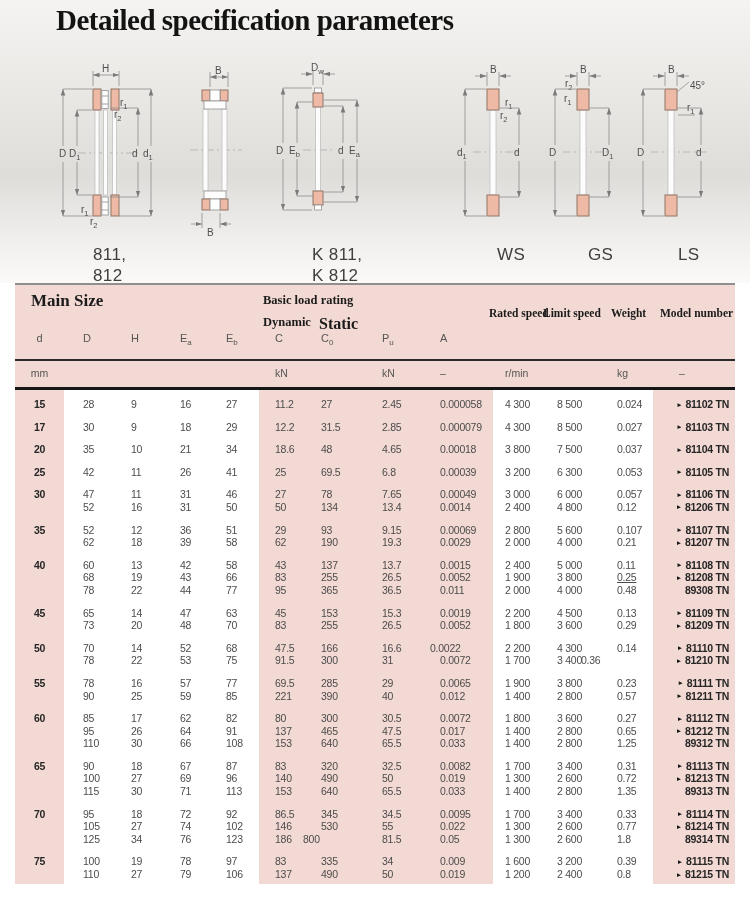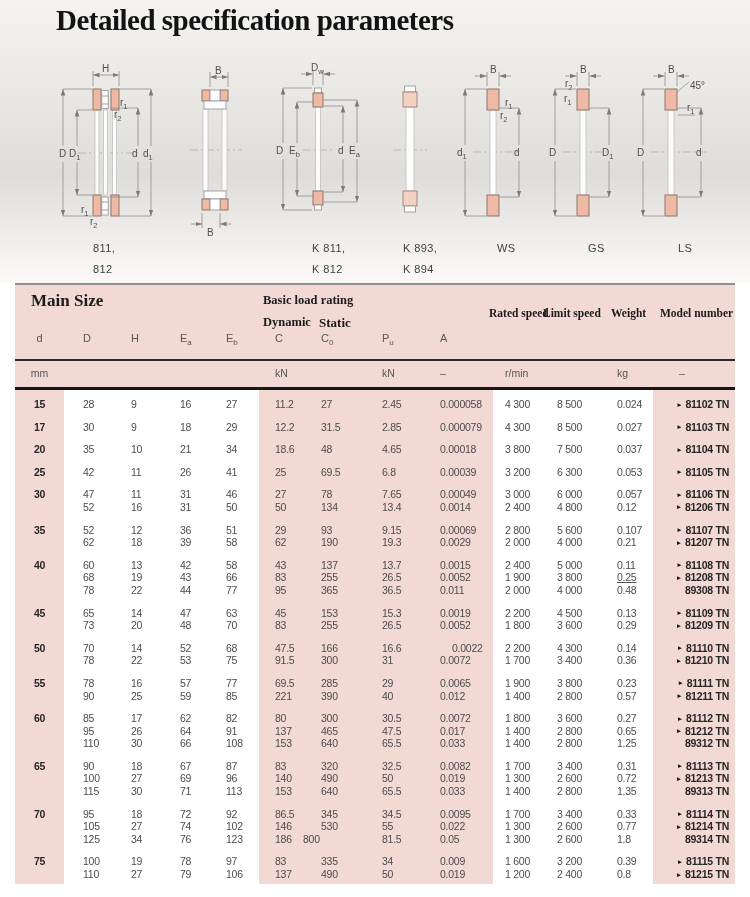--- a/index.html
+++ b/index.html
@@ -6,21 +6,21 @@
   body{width:750px;height:897px;position:relative;overflow:hidden;background:#ffffff;
        font-family:"Liberation Sans",sans-serif;}
   
   .top-area{position:absolute;left:0;top:0;width:750px;height:283px;
     background:linear-gradient(180deg,#f4f3f1 0%,#ebe9e6 30%,#dfddda 62%,#efeeec 84%,#fbfaf8 100%);}
   .page-title{position:absolute;left:56px;top:4px;font-family:"Liberation Serif",serif;
     font-weight:700;font-size:29px;color:#131313;letter-spacing:-0.5px;}
   
   .fig{position:absolute;top:62px;}
   .fig svg{display:block}
-  .cap{font-size:11px;color:#3f3f3f;line-height:21px;margin-top:2px;letter-spacing:0.4px;}
+  .cap{font-size:17px;color:#3f3f3f;line-height:21px;margin-top:8px;letter-spacing:0.4px;}
   svg text{font-family:"Liberation Sans",sans-serif;font-size:10px;fill:#4f4f4f;}
   svg .sb{font-size:7.5px;}
   .w{fill:#eebaa5;stroke:#8f7466;stroke-width:1;}
   .wp{fill:#f3d2c2;stroke:#9d8272;stroke-width:0.9;}
   .rl{fill:#fdfdfd;stroke:#9b9b9b;stroke-width:0.9;}
   .dim{stroke:#8e8e8e;stroke-width:0.8;fill:none;}
   .thin{stroke:#b9b9b9;stroke-width:0.7;fill:#fcfcfc;}
   .cl{stroke:#a6a6a6;stroke-width:0.7;stroke-dasharray:8 3 2 3;fill:none;}
   
   .spec-table{position:absolute;left:15px;top:283px;width:720px;}
@@ -163,34 +163,20 @@
       <line class="dim" x1="87" y1="38" x2="87" y2="81" marker-start="url(#ar)"></line>
       <line class="dim" x1="87" y1="97" x2="87" y2="140" marker-end="url(#ar)"></line>
       <text x="79" y="92"><tspan>E</tspan><tspan class="sb" dy="2.5">a</tspan></text>
     </svg>
     <div class="cap" style="padding-left:42px">
       <div>K 811,</div>
         <div>K 812</div>
     </div>
   </div>
 
-  <div class="fig" style="left:375px">
-    <svg width="70" height="174" viewBox="0 0 70 174">
-      <line class="cl" x1="18" y1="88" x2="52" y2="88"></line>
-      <rect class="thin" x="31" y="45" width="8" height="84"></rect>
-      <rect class="rl" x="29.5" y="24" width="11" height="6"></rect>
-      <rect class="wp" x="28" y="30" width="14" height="15"></rect>
-      <rect class="wp" x="28" y="129" width="14" height="15"></rect>
-      <rect class="rl" x="29.5" y="144" width="11" height="6"></rect>
-    </svg>
-    <div class="cap" style="padding-left:28px">
-      <div>K 893,</div>
-        <div>K 894</div>
-    </div>
-  </div>
 
   <div class="fig" style="left:455px">
     <svg width="85" height="174" viewBox="0 0 85 174">
       <line class="cl" x1="18" y1="90" x2="66" y2="90"></line>
       <rect class="thin" x="35" y="48" width="6" height="85"></rect>
       <rect class="w" x="32" y="27" width="12" height="21"></rect>
       <rect class="w" x="32" y="133" width="12" height="21"></rect>
       <line class="dim" x1="32" y1="24" x2="32" y2="10"></line>
       <line class="dim" x1="44" y1="24" x2="44" y2="10"></line>
       <line class="dim" x1="20" y1="14" x2="31.5" y2="14" marker-end="url(#ar)"></line>
@@ -273,21 +259,21 @@
       <div>LS</div>
     </div>
   </div>
 </div>
 
 <div class="spec-table">
   <div class="thead">
     <span class="hserif" style="left:16px;top:6px;font-size:17px">Main Size</span>
     <span class="hserif" style="left:248px;top:8px;font-size:12.5px">Basic load rating</span>
     <span class="hserif" style="left:248px;top:30px;font-size:12.5px">Dynamic</span>
-    <span class="hserif" style="left:304px;top:30px;font-size:13px">Static</span>
+    <span class="hserif" style="left:304px;top:30px;font-size:16px">Static</span>
     <span class="hserif" style="left:474px;top:22px;font-size:11.5px">Rated speed</span>
     <span class="hserif" style="left:528px;top:22px;font-size:11.5px">Limit speed</span>
     <span class="hserif" style="left:596px;top:22px;font-size:11.5px">Weight</span>
     <span class="hserif" style="left:645px;top:22px;font-size:11.5px">Model number</span>
     <span class="sym" style="left:0;width:49px;text-align:center"><i>d</i><sub></sub></span>
     <span class="sym" style="left:68px"><i>D</i><sub></sub></span>
     <span class="sym" style="left:116px"><i>H</i><sub></sub></span>
     <span class="sym" style="left:165px"><i>E</i><sub>a</sub></span>
     <span class="sym" style="left:211px"><i>E</i><sub>b</sub></span>
     <span class="sym" style="left:260px"><i>C</i><sub></sub></span>
@@ -519,38 +505,38 @@
       <div class="group">
         <div class="line">
           <span class="c dv">50</span>
           <span class="c" style="left: 68px;">70</span>
           <span class="c" style="left: 116px;">14</span>
           <span class="c" style="left: 165px;">52</span>
           <span class="c" style="left: 211px;">68</span>
           <span class="c" style="left: 260px;">47.5</span>
           <span class="c" style="left: 306px;">166</span>
           <span class="c" style="left: 367px;">16.6</span>
-          <span class="c" style="left: 437px; text-align: right;">0.0022</span>
+          <span class="c" style="left: 415px; text-align: right;">0.0022</span>
           <span class="c" style="left: 490px;">2 200</span>
           <span class="c" style="left: 542px;">4 300</span>
           <span class="c" style="left: 602px;">0.14</span>
           <span class="c mv"><i class="arr">►</i>81110 TN</span>
         </div>
         <div class="line">
           <span class="c" style="left: 68px;">78</span>
           <span class="c" style="left: 116px;">22</span>
           <span class="c" style="left: 165px;">53</span>
           <span class="c" style="left: 211px;">75</span>
           <span class="c" style="left: 260px;">91.5</span>
           <span class="c" style="left: 306px;">300</span>
           <span class="c" style="left: 367px;">31</span>
           <span class="c" style="left: 425px;">0.0072</span>
           <span class="c" style="left: 490px;">1 700</span>
           <span class="c" style="left: 542px;">3 400</span>
-          <span class="c" style="left: 602px; text-align: center;">0.36</span>
+          <span class="c" style="left: 566px; text-align: center;">0.36</span>
           <span class="c mv"><i class="arr">►</i>81210 TN</span>
         </div>
       </div>
       <div class="group">
         <div class="line">
           <span class="c dv">55</span>
           <span class="c" style="left: 68px;">78</span>
           <span class="c" style="left: 116px;">16</span>
           <span class="c" style="left: 165px;">57</span>
           <span class="c" style="left: 211px;">77</span>

